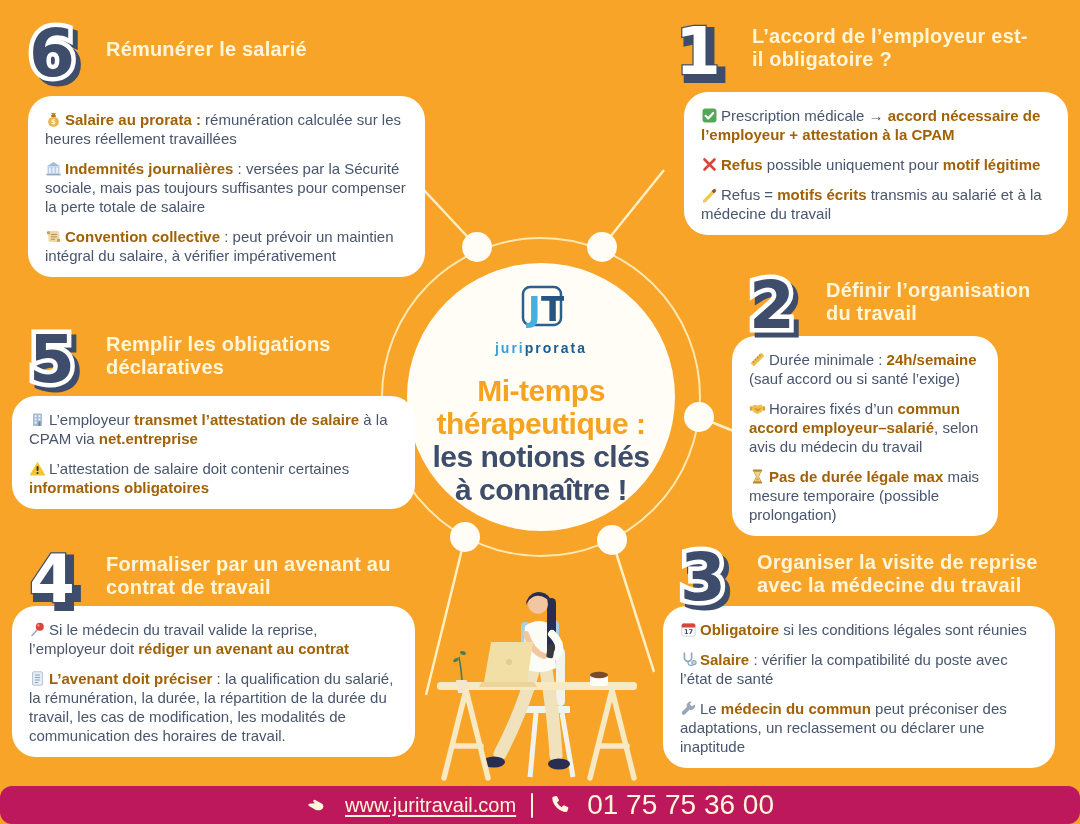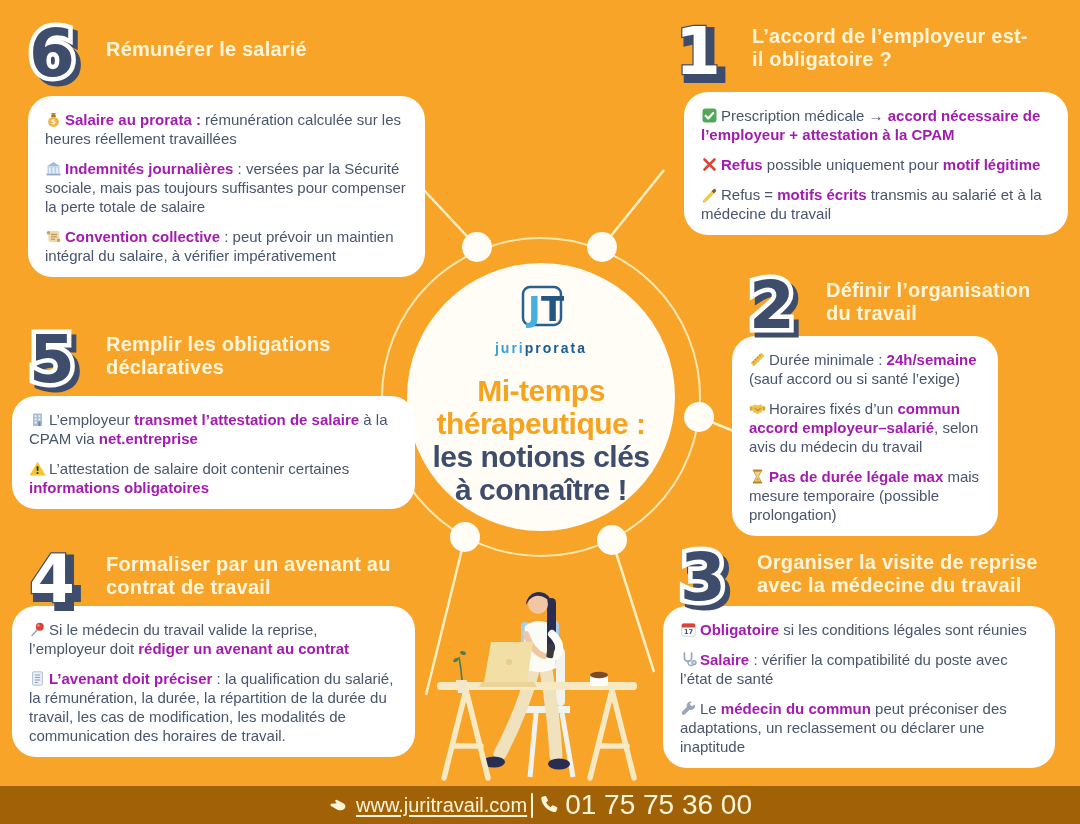--- a/index.html
+++ b/index.html
@@ -24,21 +24,21 @@
   .center-title .t-navy{color:#3D4D6B;}
   
   .section{position:absolute;z-index:2;}
   .head{display:flex;align-items:center;gap:10px;position:relative;z-index:2;}
   .num-wrap{flex:0 0 auto;width:84px;height:88px;}
   .sec-title{margin:0;font-size:20px;font-weight:bold;color:#FFF5D9;line-height:1.16;white-space:nowrap;letter-spacing:.2px;}
   .card{
     background:#FFFFFF;border-radius:24px;padding:14px 17px 12px;
     color:#48556D;font-size:15px;line-height:1.27;position:relative;z-index:1;
   }
-  .card b{color:#a21caf;}
+  .card b{color:#a16207;}
   .bullet{margin:0 0 11px;}
   .bullet:last-child{margin-bottom:0;}
   .ic{display:inline-block;width:17px;height:17px;vertical-align:-3px;margin-right:3px;}
   .ic svg{display:block;width:17px;height:17px;}
   .numtxt{font-family:"DejaVu Sans","Liberation Sans",sans-serif;font-weight:800;font-size:66px;}
   
   .pos-step-6{left:12px; top:6px;  width:413px;}
   .pos-step-6 .card{margin-left:16px;width:397px;margin-top:2px;}
   .pos-step-1{left:658px;top:4px;  width:398px;}
   .pos-step-1 .card{margin-left:26px;width:384px;margin-top:0px;}
@@ -47,22 +47,22 @@
   .pos-step-2{left:732px;top:258px;width:330px;}
   .pos-step-2 .card{width:266px;margin-top:-10px;}
   .pos-step-4{left:12px; top:532px;width:403px;}
   .pos-step-4 .card{width:403px;margin-top:-14px;}
   .pos-step-3{left:663px;top:530px;width:392px;}
   .pos-step-3 .card{width:392px;margin-top:-12px;}
   
   .illustration{position:absolute;left:404px;top:572px;z-index:1;}
   
   .footer{
-    position:absolute;left:0;top:786px;width:1080px;height:38px;background:#a16207;z-index:3;
-    display:flex;align-items:center;justify-content:center;gap:4px;color:#FFF5D9;
+    position:absolute;left:0;top:786px;width:1080px;height:38px;background:#be185d;z-index:3;
+    display:flex;align-items:center;justify-content:center;gap:15px;color:#FFF5D9;border-radius:12px;
   }
   .footer a{color:#FFF5D9;}
   .site-link{font-size:20px;text-decoration:underline;text-underline-offset:3px;cursor:pointer;}
   .phone-link{font-size:28px;text-decoration:none;cursor:pointer;}
   .divider{width:2px;height:25px;background:#FFF5D9;border-radius:1px;}
   .f-ic{display:inline-block;width:24px;height:24px;}
   .f-ic svg{display:block;width:24px;height:24px;}
 </style>
 </head>
 <body>

